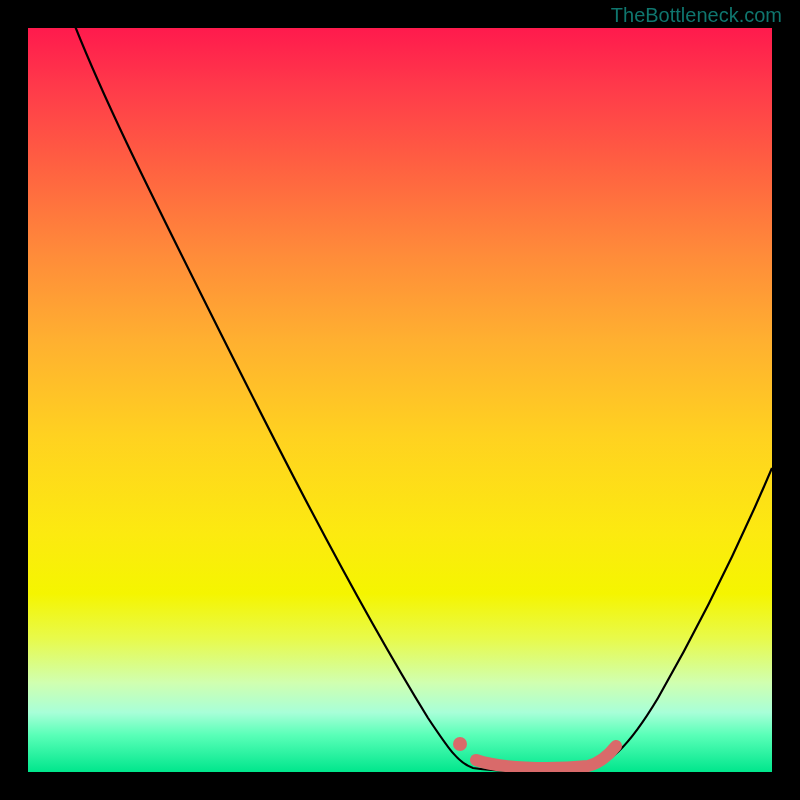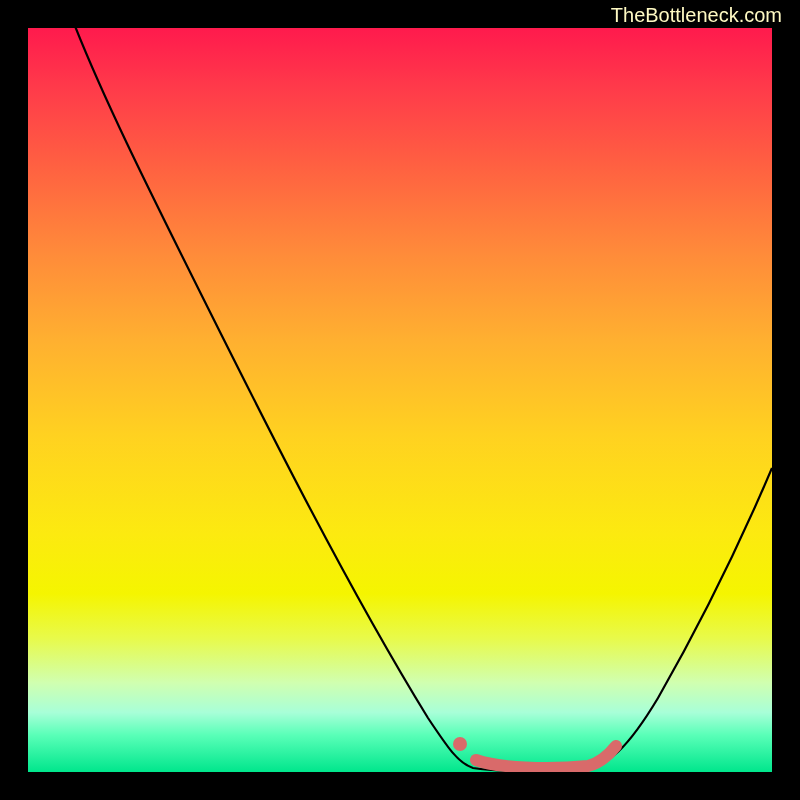--- a/index.html
+++ b/index.html
@@ -7,21 +7,21 @@
     width: 800px;
     height: 800px;
     background: #000;
     position: relative;
     font-family: Arial, sans-serif;
   }
   .watermark {
     position: absolute;
     top: 4px;
     right: 18px;
-    color: #fef9c3;
+    color: #0f766e;
     font-size: 20px;
     font-weight: 500;
     z-index: 10;
     text-align: center;
   }
   .plot-area {
     position: absolute;
     left: 28px;
     top: 28px;
     width: 744px;

